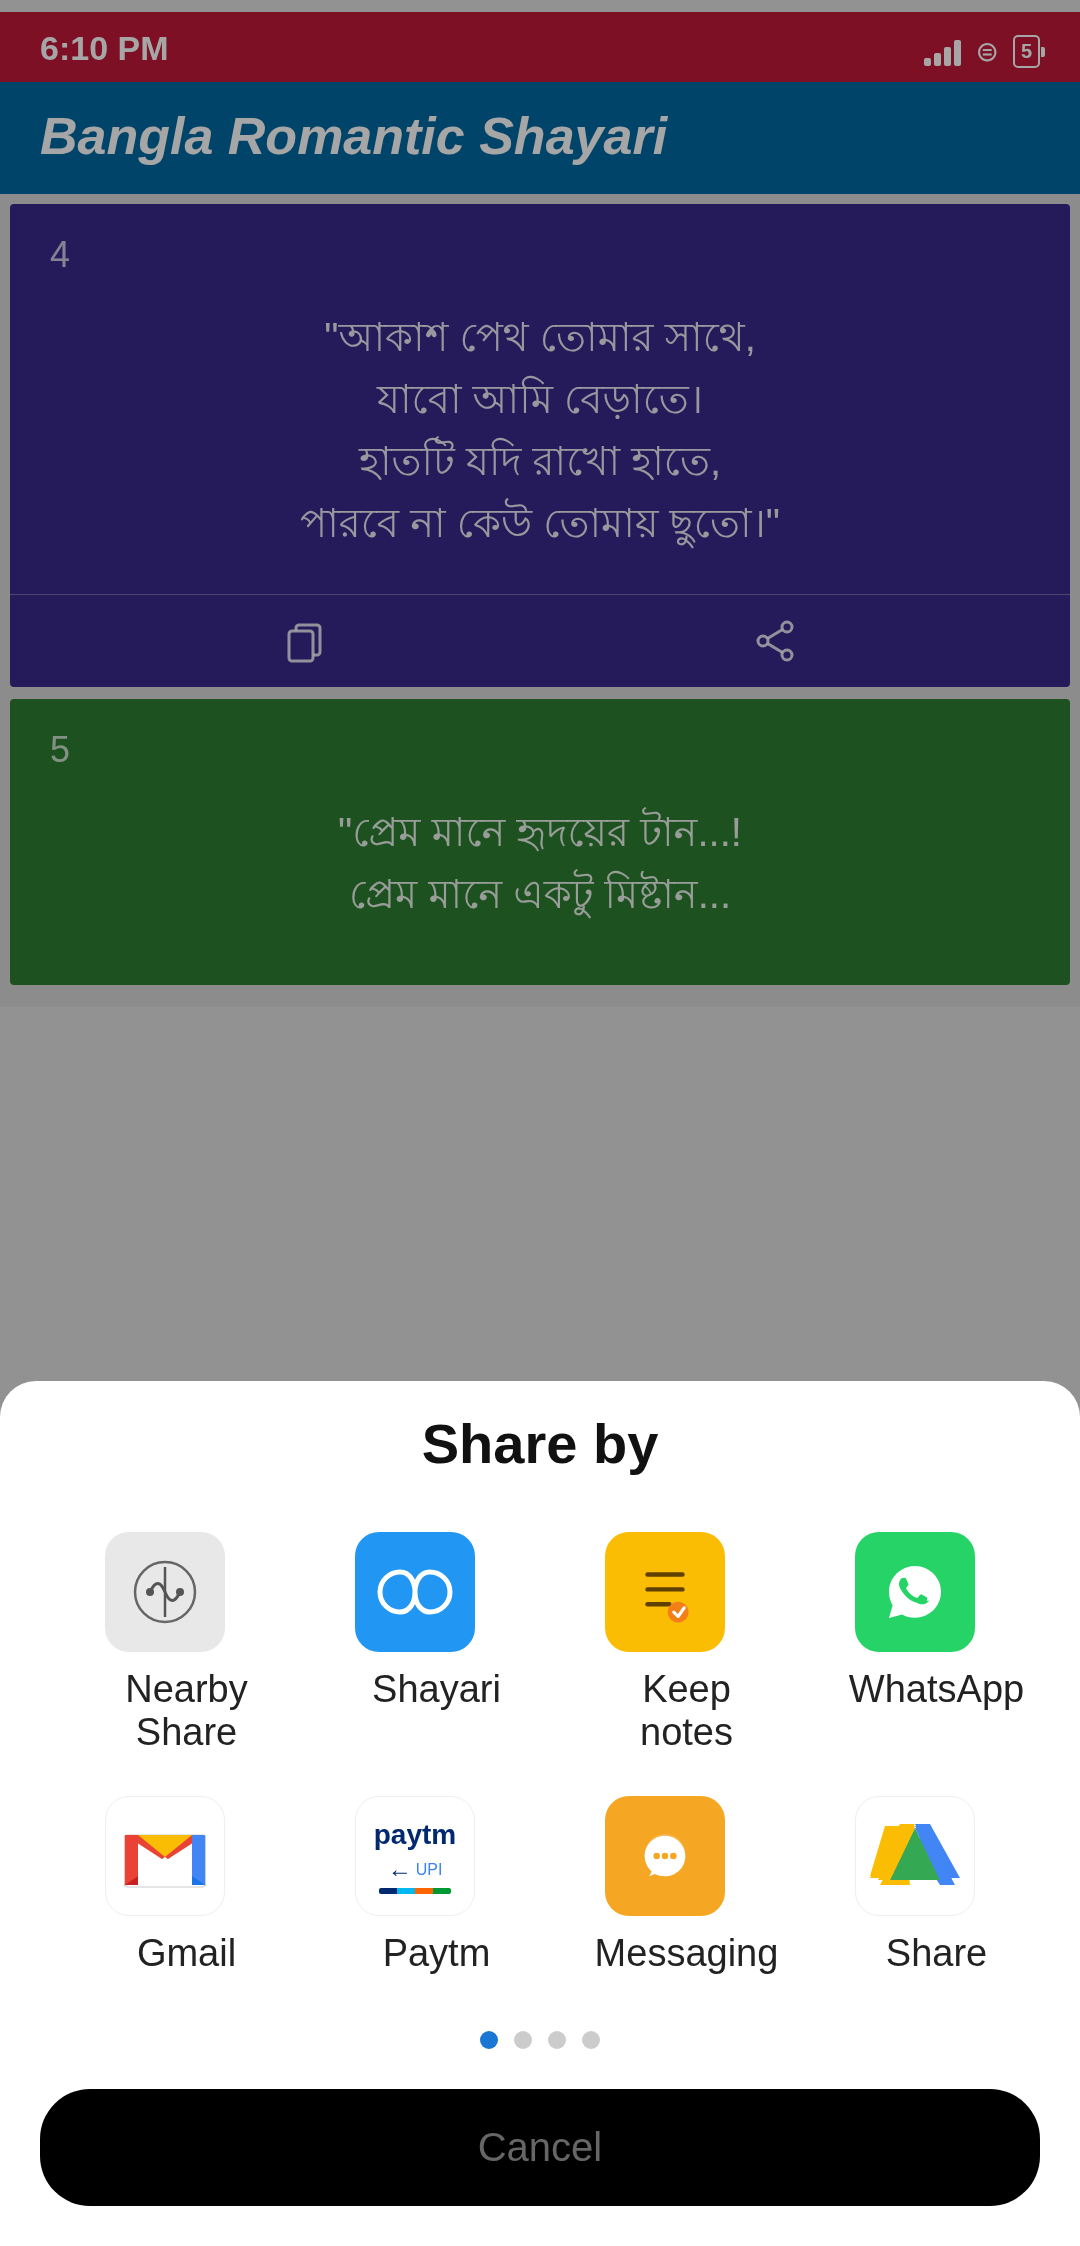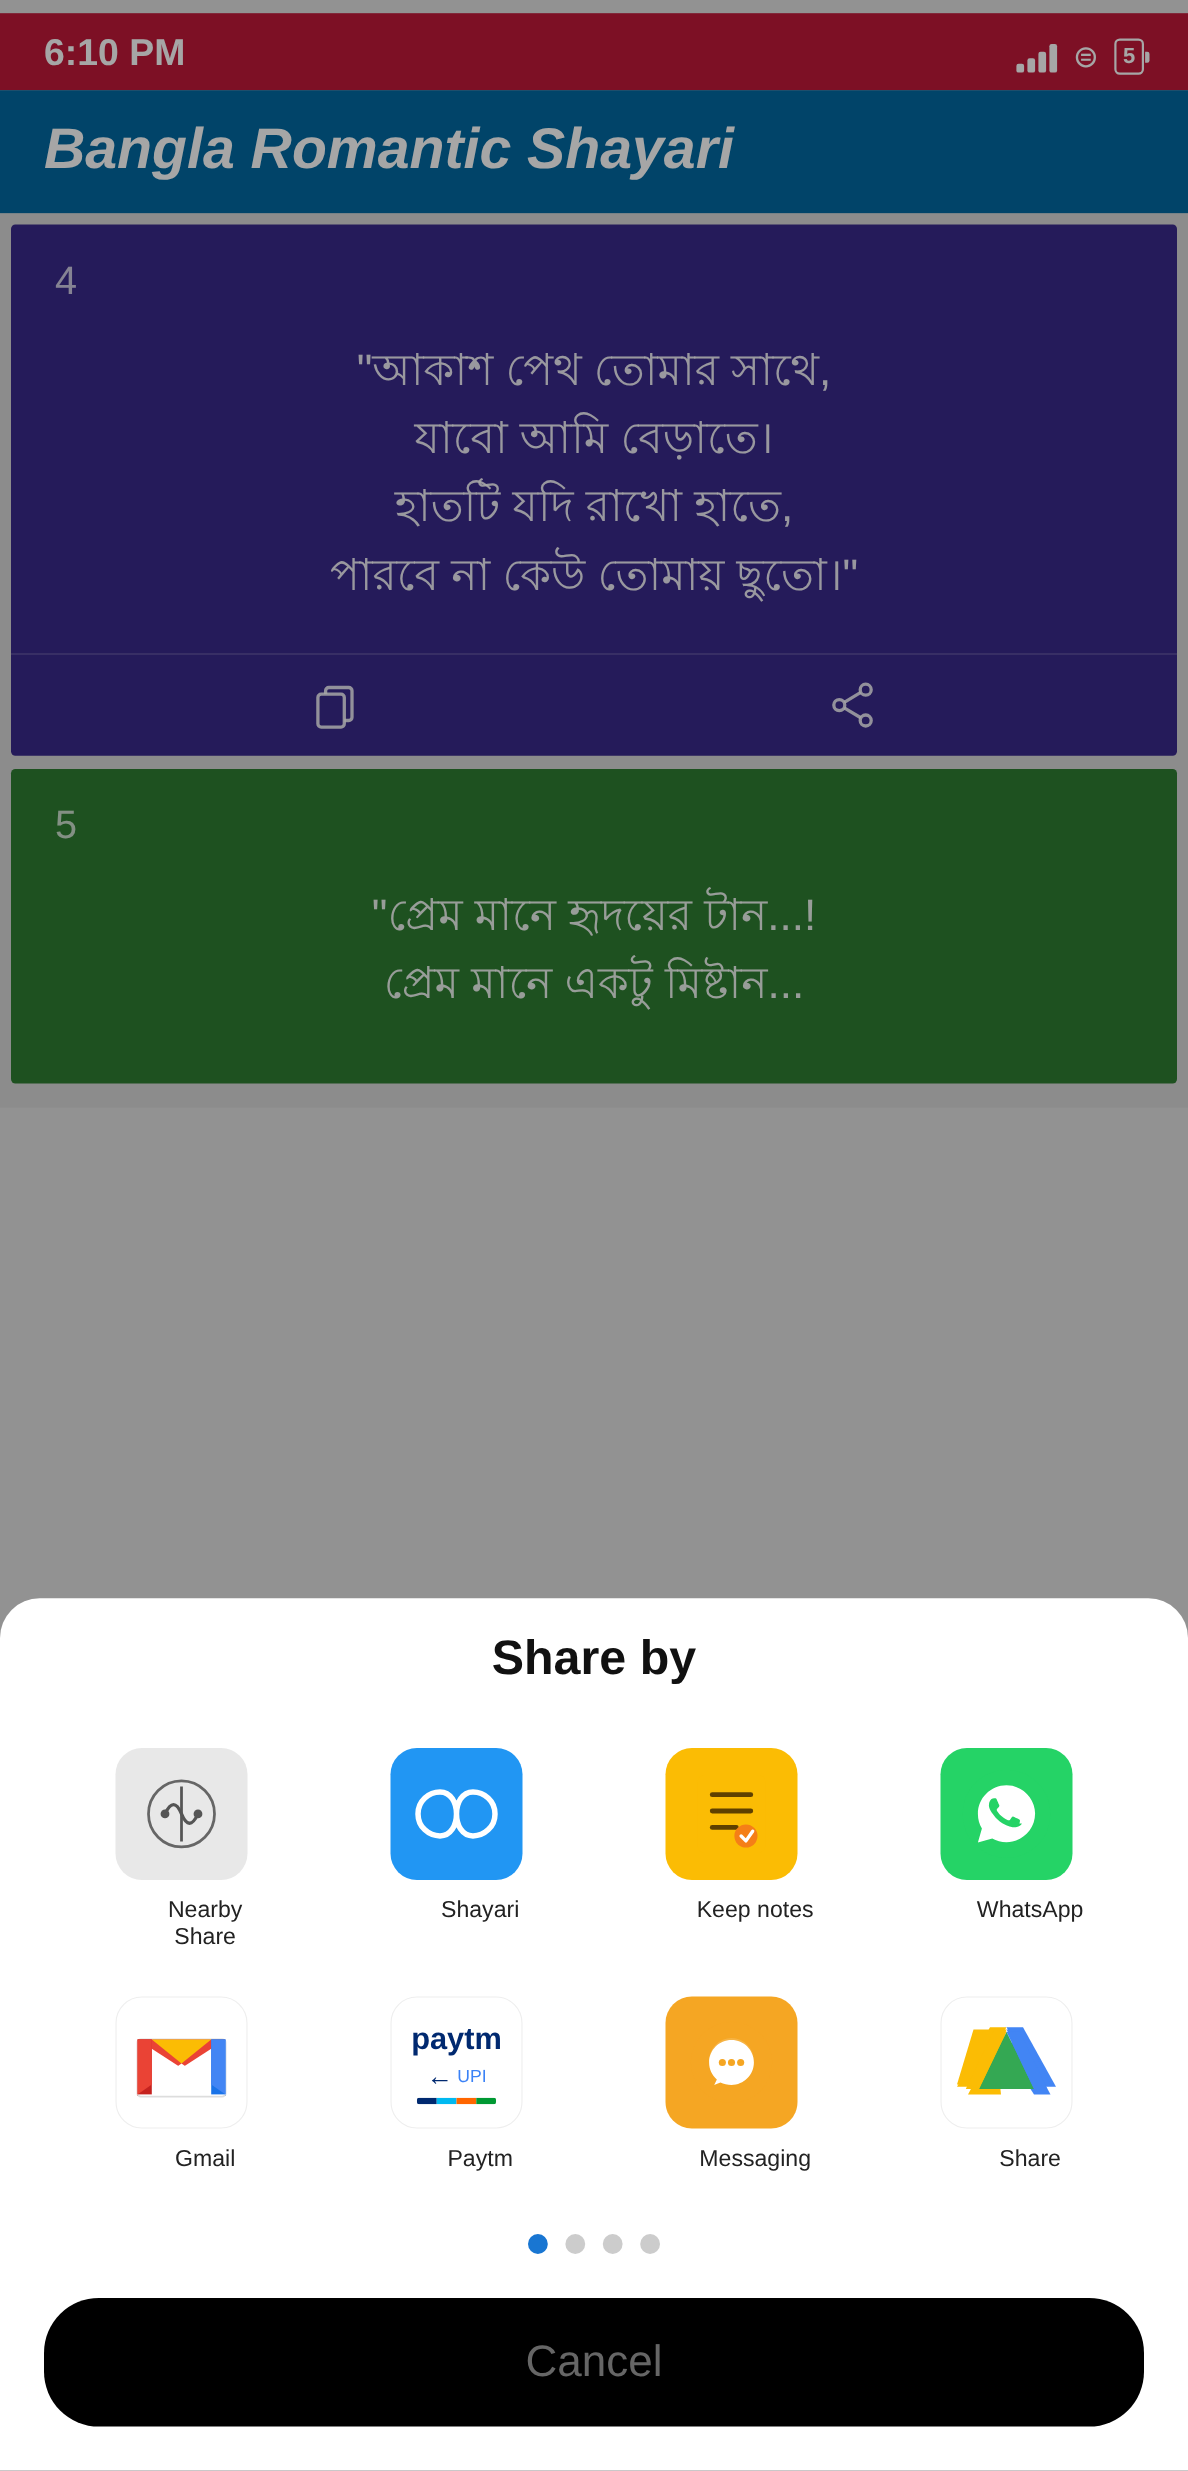--- a/index.html
+++ b/index.html
@@ -139,21 +139,21 @@
       bottom: 0;
       left: 0;
       width: 1080px;
       background: white;
       border-radius: 36px 36px 0 0;
       z-index: 20;
       padding: 30px 0 0 0;
     }
     .sheet-title {
       text-align: center;
-      font-size: 44px;
+      font-size: 56px;
       font-weight: 700;
       color: #111;
       margin-bottom: 40px;
     }
     .apps-grid {
       display: grid;
       grid-template-columns: repeat(4, 1fr);
       gap: 10px 0;
       padding: 0 40px;
     }
@@ -169,21 +169,21 @@
       width: 120px;
       height: 120px;
       border-radius: 24px;
       display: flex;
       align-items: center;
       justify-content: center;
       font-size: 56px;
       font-weight: bold;
     }
     .app-label {
-      font-size: 21px;
+      font-size: 38px;
       color: #222;
       text-align: center;
       margin-left: 43px;
     }
 
     
     .icon-nearby {
       background: #e8e8e8;
       color: #555;
       font-size: 52px;

